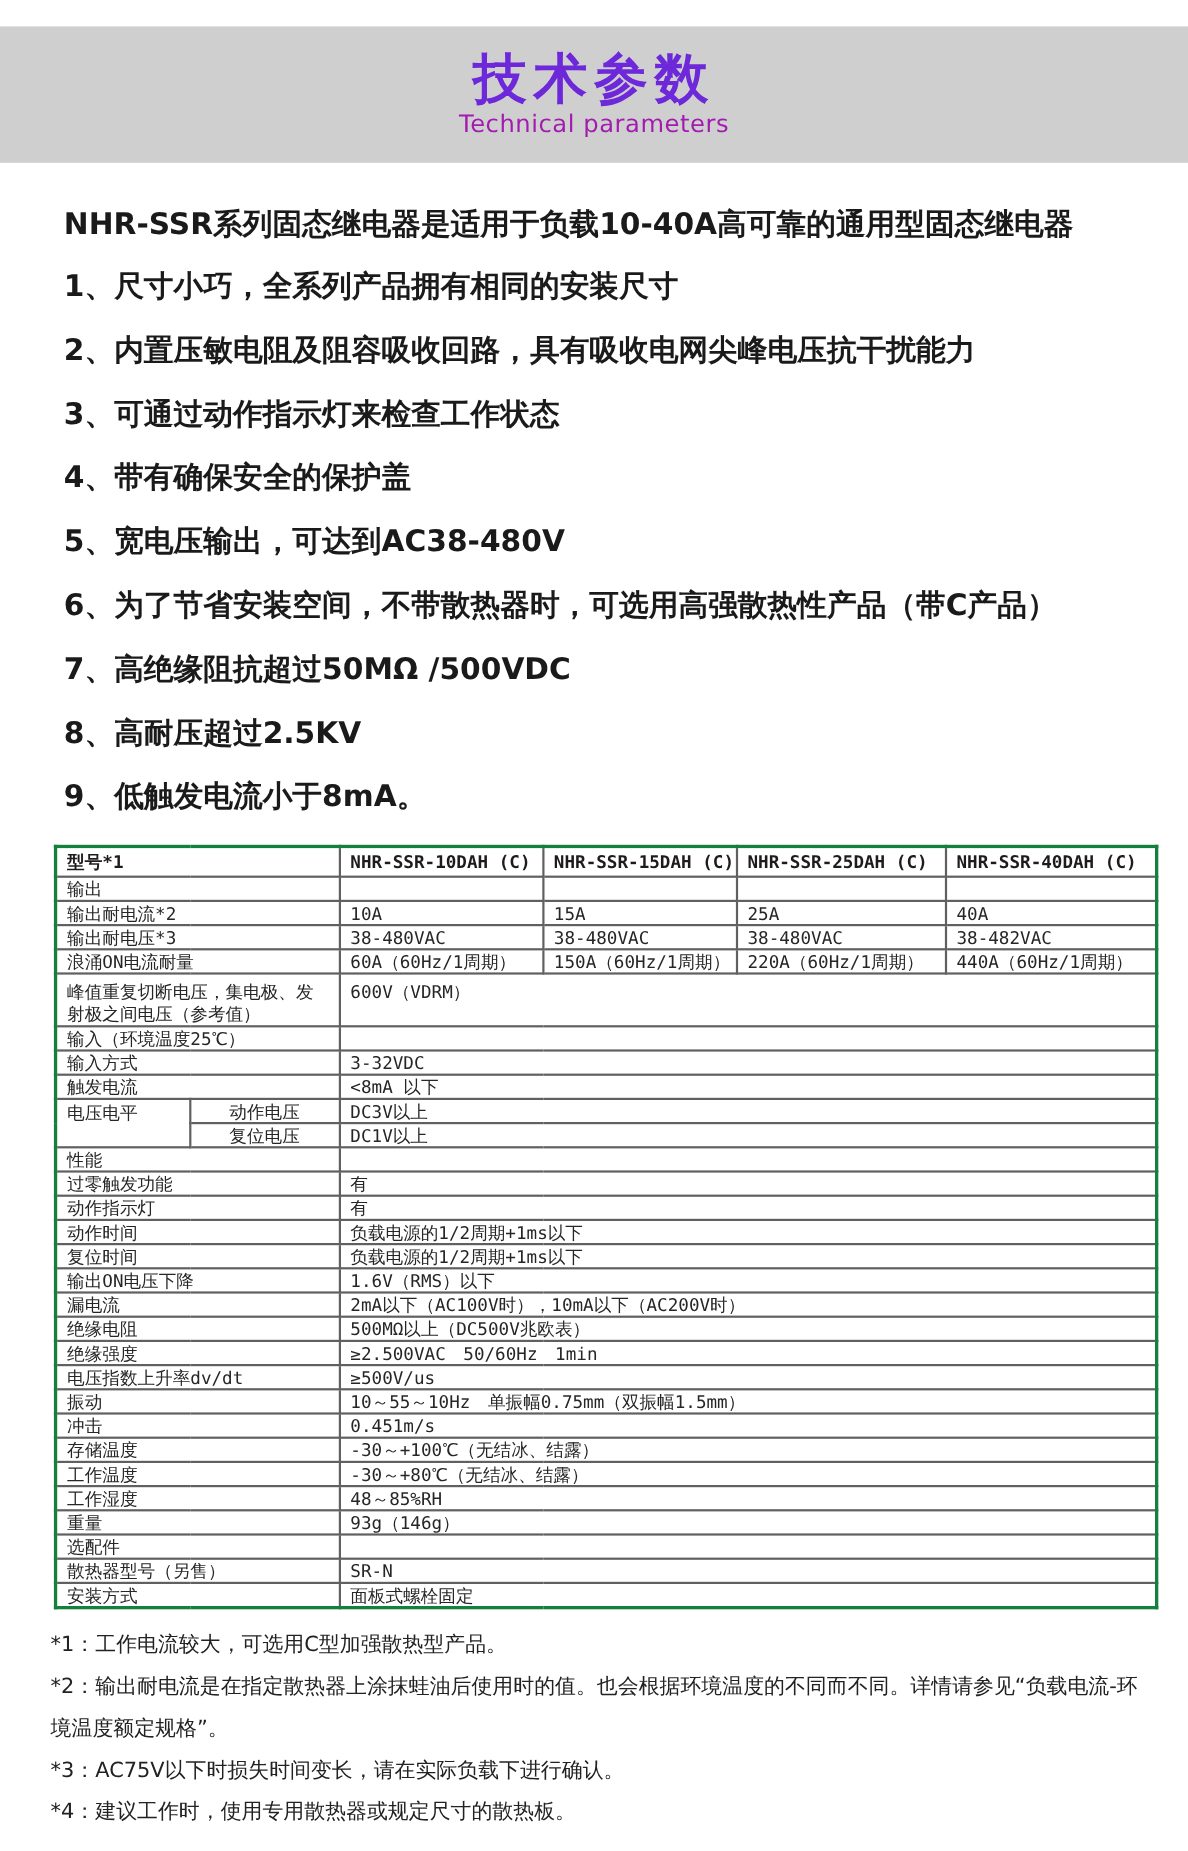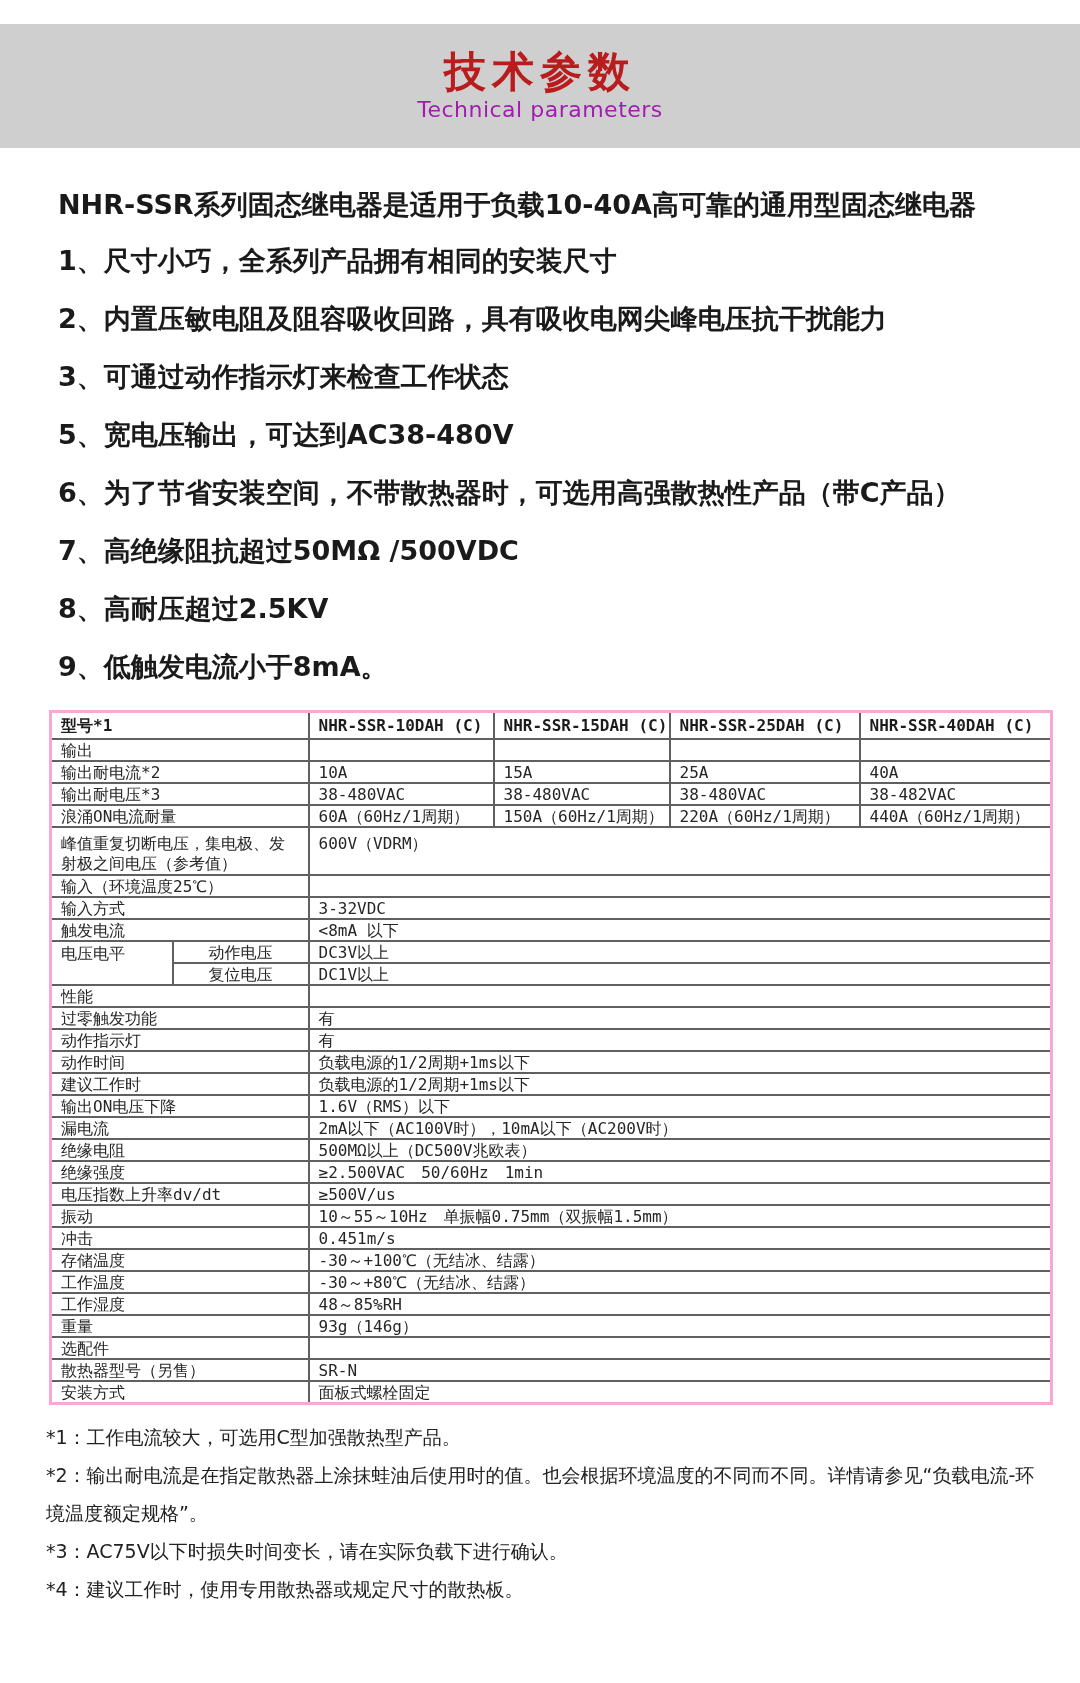--- a/index.html
+++ b/index.html
@@ -12,25 +12,25 @@
   .page{width:1080px;min-height:1683px;background:#fff;overflow:hidden;}
 
   
   .banner{
     margin-top:24px;
     height:124px;
     display:flex;flex-direction:column;align-items:center;justify-content:center;
   }
   .banner h1{
     margin:0;
-    font-size:42px;
+    font-size:49px;
     font-weight:bold;
     letter-spacing:6px;
     line-height:1.05;
-    color:#b91c1c;
+    color:#6d28d9;
   }
   .banner .subtitle{
     font-size:22px;
     color:#a21caf;
     margin-top:3px;
     letter-spacing:0.5px;
   }
 
   
   .content{padding:0 30px 0 58px;}
@@ -51,21 +51,21 @@
     line-height:29px;
     margin-bottom:29px;
   }
 
   
   table.spec{
     width:1001px;
     margin:24px 0 0 -9px;
     border-collapse:collapse;
     table-layout:fixed;
-    border:3px solid #f9a8d4;
+    border:3px solid #15803d;
     font-family:"DejaVu Sans Mono","Liberation Mono",monospace;
     font-size:16px;
     color:#262626;
   }
   table.spec td, table.spec th{
     border:2px solid #606060;
     height:20px;
     line-height:19px;
     padding:0 9px;
     text-align:left;
@@ -105,20 +105,21 @@
   </header>
 
   <main class="content" data-name="content">
 
     <p class="intro" data-name="intro-text">NHR-SSR系列固态继电器是适用于负载10-40A高可靠的通用型固态继电器</p>
 
     <ul class="features" data-name="feature-list">
       <li data-name="feature-item">1、尺寸小巧，全系列产品拥有相同的安装尺寸</li>
       <li data-name="feature-item">2、内置压敏电阻及阻容吸收回路，具有吸收电网尖峰电压抗干扰能力</li>
       <li data-name="feature-item">3、可通过动作指示灯来检查工作状态</li>
+      <li data-name="feature-item">4、带有确保安全的保护盖</li>
       <li data-name="feature-item">5、宽电压输出，可达到AC38-480V</li>
       <li data-name="feature-item">6、为了节省安装空间，不带散热器时，可选用高强散热性产品（带C产品）</li>
       <li data-name="feature-item">7、高绝缘阻抗超过50MΩ /500VDC</li>
       <li data-name="feature-item">8、高耐压超过2.5KV</li>
       <li data-name="feature-item">9、低触发电流小于8mA。</li>
     </ul>
 
     <table class="spec" data-name="spec-table">
       <colgroup>
         <col style="width:122px">
@@ -199,21 +200,21 @@
           </tr>
           <tr data-name="table-row">
             <td data-name="row-label-cell" class="label" colspan="2">动作指示灯</td>
             <td data-name="value-cell" colspan="4">有</td>
           </tr>
           <tr data-name="table-row">
             <td data-name="row-label-cell" class="label" colspan="2">动作时间</td>
             <td data-name="value-cell" colspan="4">负载电源的1/2周期+1ms以下</td>
           </tr>
           <tr data-name="table-row">
-            <td data-name="row-label-cell" class="label" colspan="2">建议工作时</td>
+            <td data-name="row-label-cell" class="label" colspan="2">复位时间</td>
             <td data-name="value-cell" colspan="4">负载电源的1/2周期+1ms以下</td>
           </tr>
           <tr data-name="table-row">
             <td data-name="row-label-cell" class="label" colspan="2">输出ON电压下降</td>
             <td data-name="value-cell" colspan="4">1.6V（RMS）以下</td>
           </tr>
           <tr data-name="table-row">
             <td data-name="row-label-cell" class="label" colspan="2">漏电流</td>
             <td data-name="value-cell" colspan="4">2mA以下（AC100V时），10mA以下（AC200V时）</td>
           </tr>

